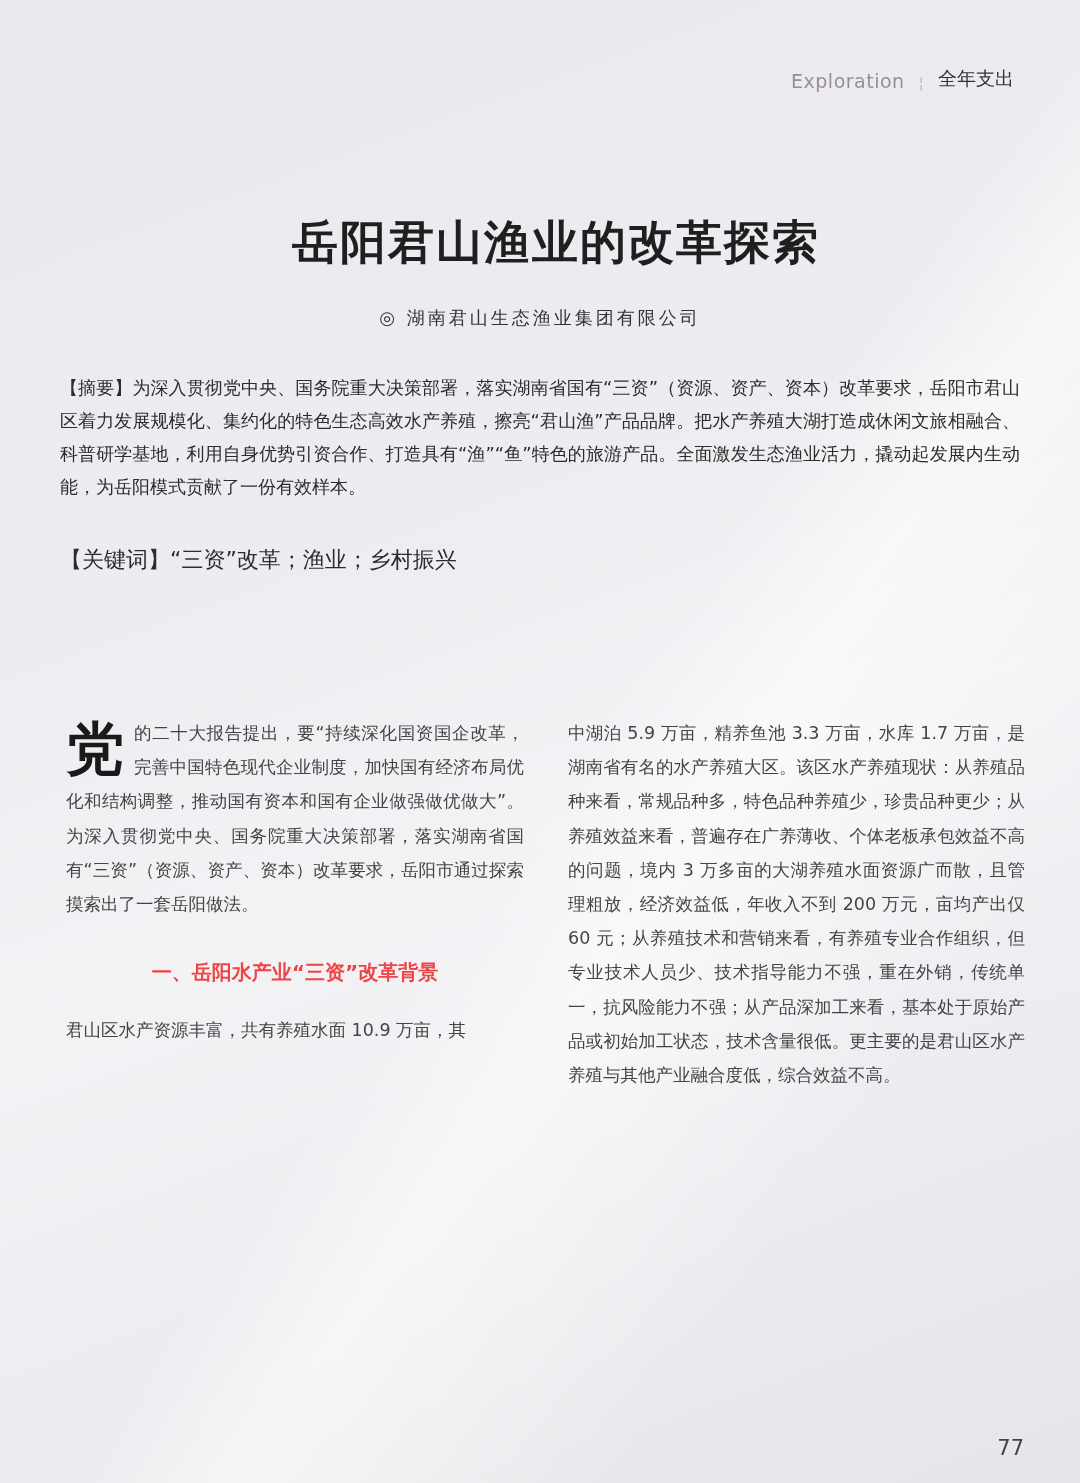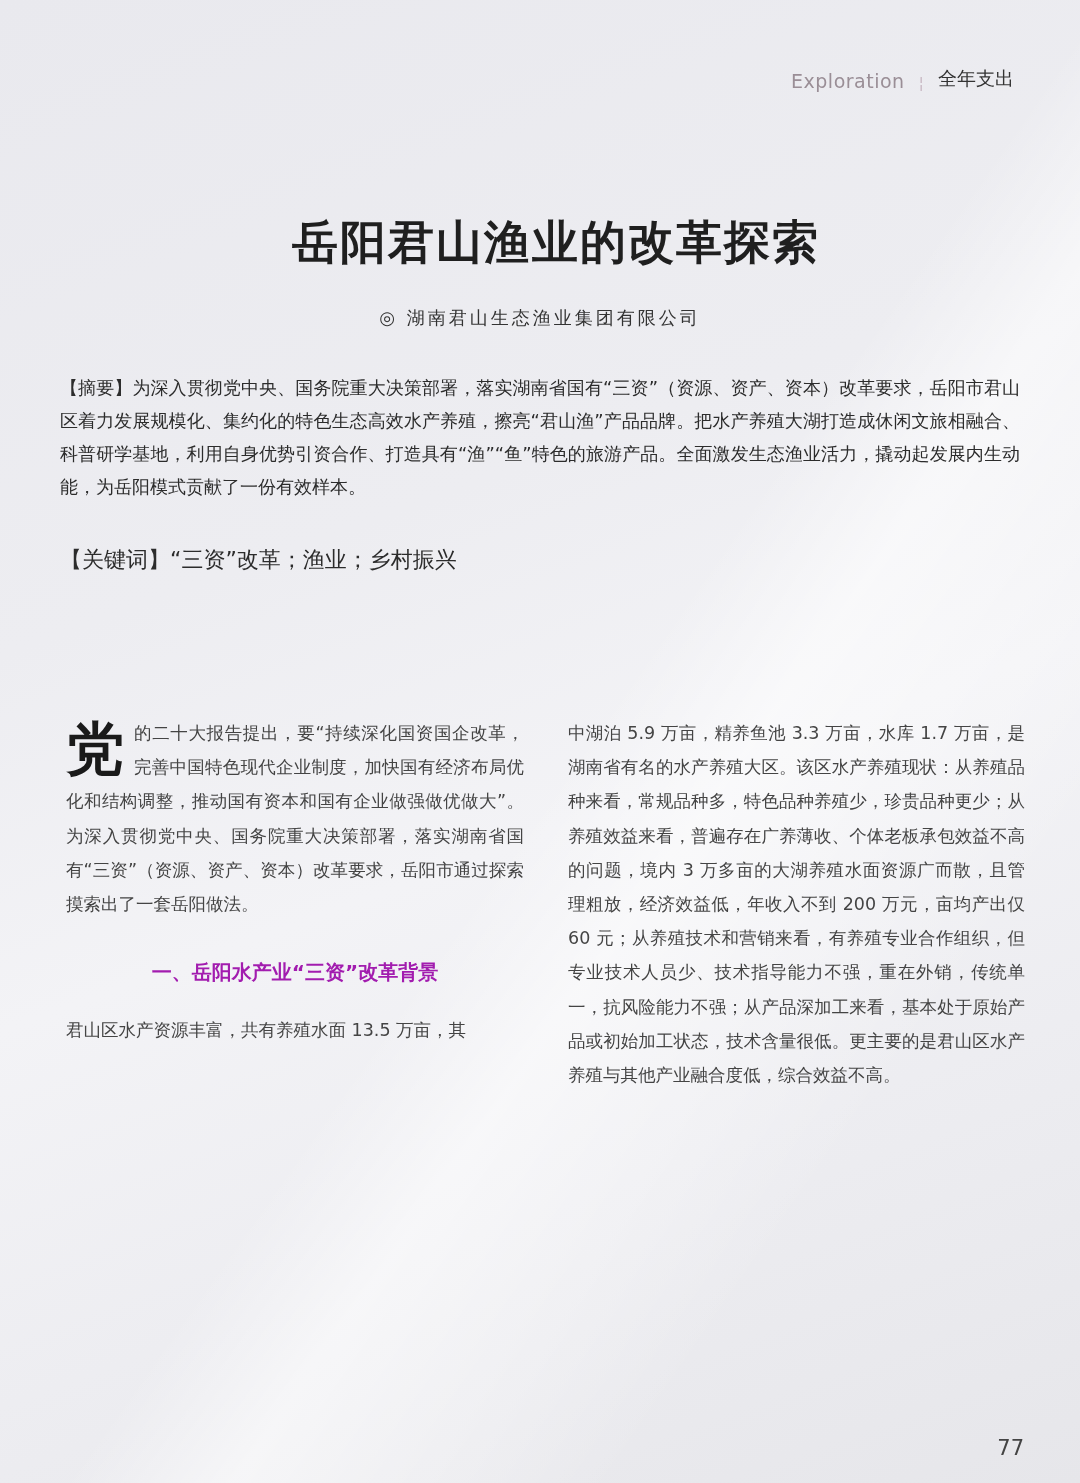--- a/index.html
+++ b/index.html
@@ -45,21 +45,21 @@
   .col-left { top: 716px; left: 66px; width: 458px; }
   .col-right { top: 716px; left: 568px; width: 457px; }
   .col p { margin: 0; }
   .indent { text-indent: 2em; }
   .dropcap {
     float: left; font-family: "DejaVu Serif", "Liberation Serif", serif;
     font-size: 58px; line-height: 58px; font-weight: bold; color: #1a1a1a;
     margin: 4px 10px 0 0;
   }
   .h1 {
-    font-size: 20px; font-weight: bold; color: #a21caf; text-align: center;
+    font-size: 20px; font-weight: bold; color: #ef4444; text-align: center;
     margin: 36px 0 26px 0; line-height: 30px;
   }
   .h2 {
     font-size: 18px; font-weight: bold; color: #222; margin: 0; line-height: 28px;
     padding-left: 50px;
   }
   .page-num {
     position: absolute; top: 1436px; right: 56px; font-size: 21px; color: #444;
   }
 </style>
@@ -81,20 +81,20 @@
 <div class="abstract">【摘要】为深入贯彻党中央、国务院重大决策部署，落实湖南省国有“三资”（资源、资产、资本）改革要求，岳阳市君山区着力发展规模化、集约化的特色生态高效水产养殖，擦亮“君山渔”产品品牌。把水产养殖大湖打造成休闲文旅相融合、科普研学基地，利用自身优势引资合作、打造具有“渔”“鱼”特色的旅游产品。全面激发生态渔业活力，撬动起发展内生动能，为岳阳模式贡献了一份有效样本。</div>
 
 <div class="keywords">【关键词】“三资”改革；渔业；乡村振兴</div>
 
 <div class="col col-left">
   <p>
     <span class="dropcap">党</span>
     <span>的二十大报告提出，要“持续深化国资国企改革，完善中国特色现代企业制度，加快国有经济布局优化和结构调整，推动国有资本和国有企业做强做优做大”。为深入贯彻党中央、国务院重大决策部署，落实湖南省国有“三资”（资源、资产、资本）改革要求，岳阳市通过探索摸索出了一套岳阳做法。</span>
   </p>
   <div class="h1">一、岳阳水产业“三资”改革背景</div>
-  <p>君山区水产资源丰富，共有养殖水面 13.5 万亩，其</p>
+  <p>君山区水产资源丰富，共有养殖水面 10.9 万亩，其</p>
 </div>
 
 <div class="col col-right">
   <p>中湖泊 5.9 万亩，精养鱼池 3.3 万亩，水库 1.7 万亩，是湖南省有名的水产养殖大区。该区水产养殖现状：从养殖品种来看，常规品种多，特色品种养殖少，珍贵品种更少；从养殖效益来看，普遍存在广养薄收、个体老板承包效益不高的问题，境内 3 万多亩的大湖养殖水面资源广而散，且管理粗放，经济效益低，年收入不到 200 万元，亩均产出仅 60 元；从养殖技术和营销来看，有养殖专业合作组织，但专业技术人员少、技术指导能力不强，重在外销，传统单一，抗风险能力不强；从产品深加工来看，基本处于原始产品或初始加工状态，技术含量很低。更主要的是君山区水产养殖与其他产业融合度低，综合效益不高。</p>
 </div>
 
 <div class="page-num">77</div>
 
 </body></html>

